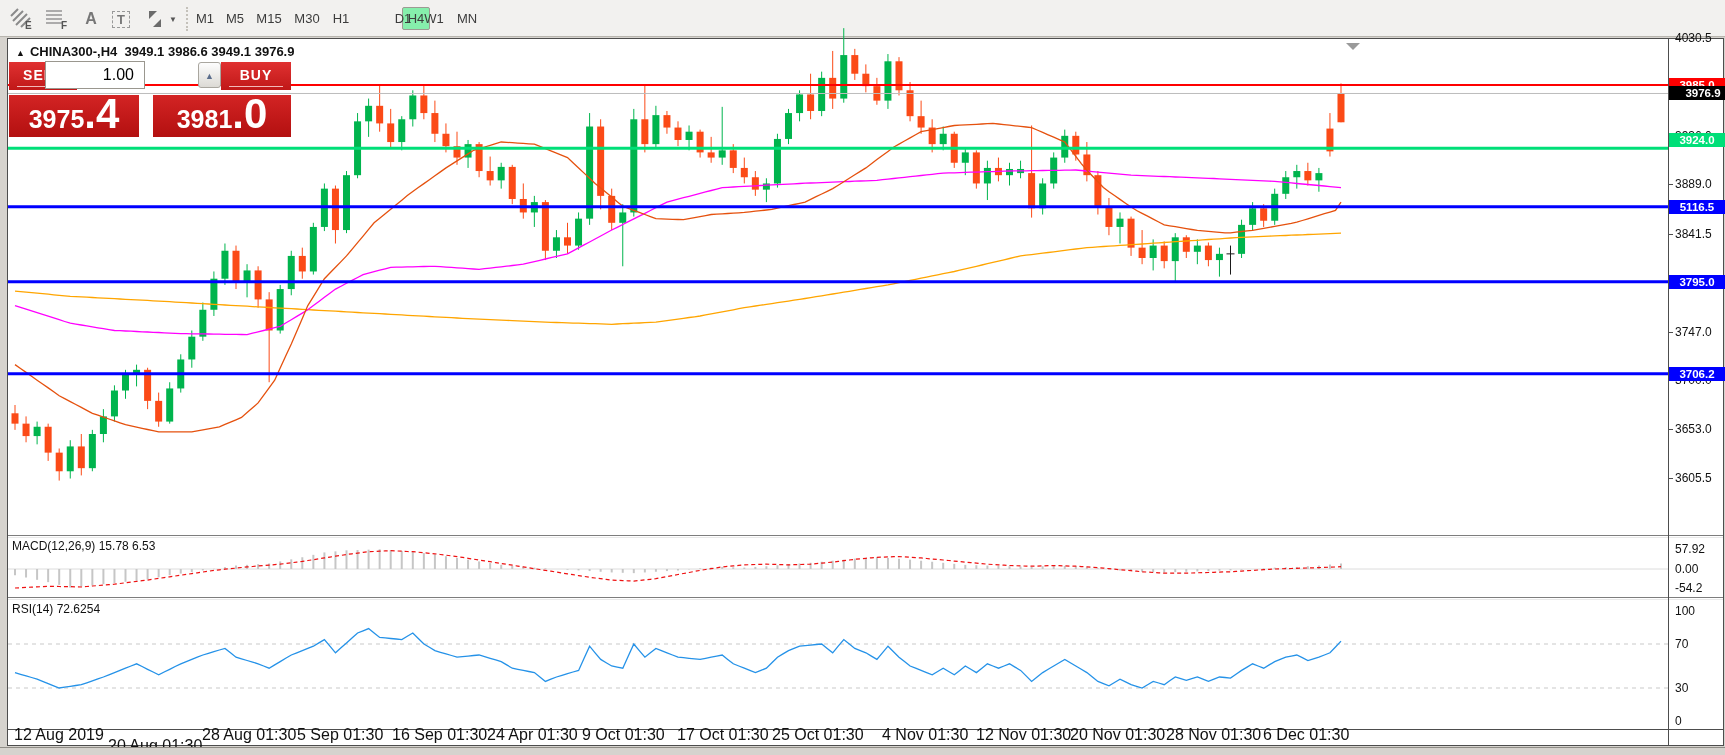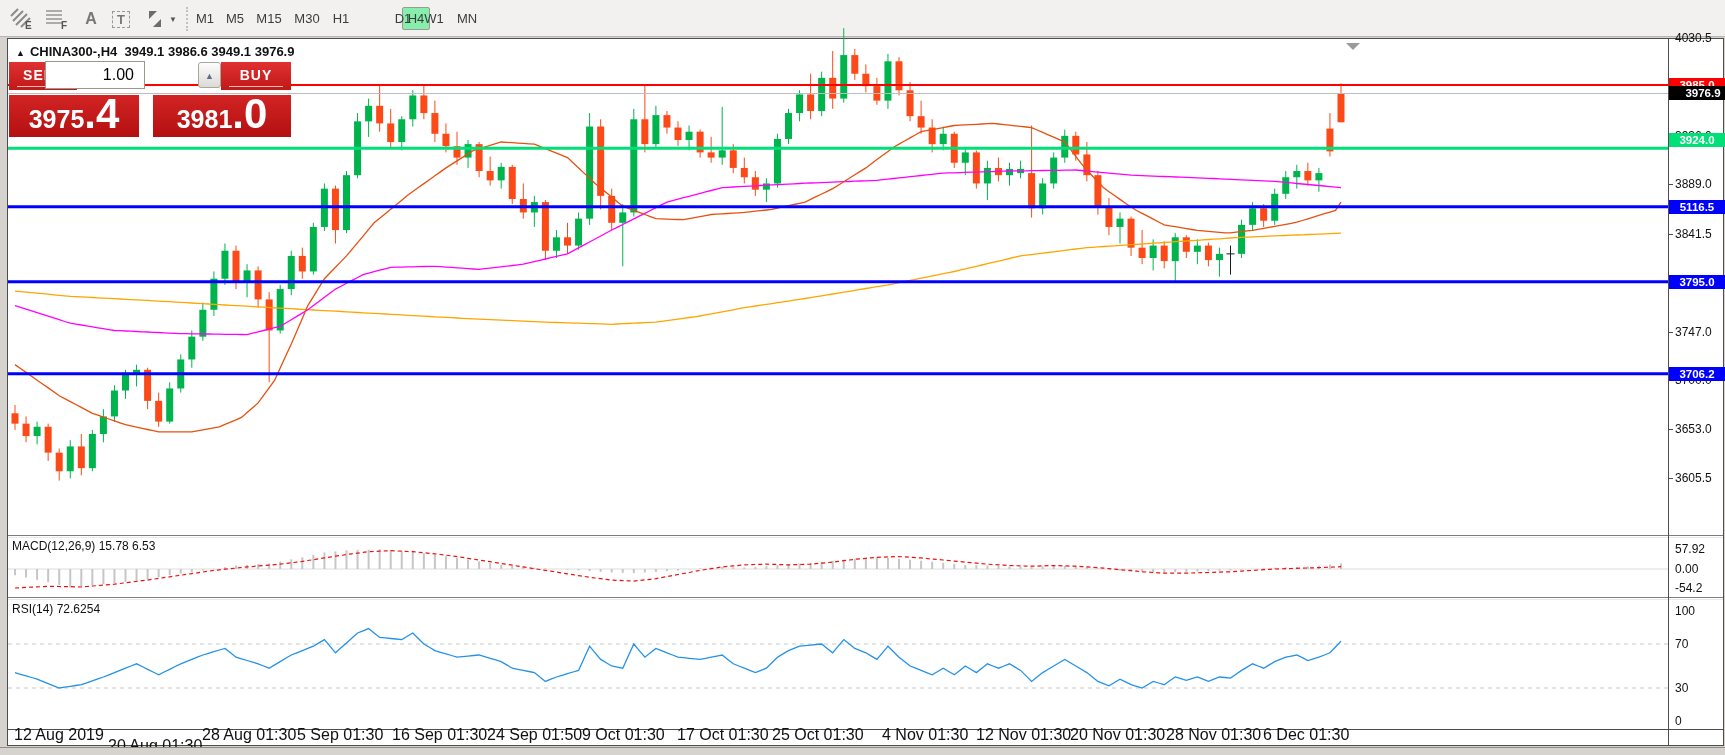--- a/index.html
+++ b/index.html
@@ -584,21 +584,21 @@
         <div class="ytick" style="top: 598px;">70</div>
         <div class="ytick" style="top: 642px;">30</div>
         <div class="ytick" style="top: 675px;">0</div>
       </div>
     <div id="xaxis">
         <div class="xlabel" style="left: 6px;">12 Aug 2019</div>
         <div class="xlabel" style="left: 100px; margin-top: 11px;">20 Aug 01:30</div>
         <div class="xlabel" style="left: 194px;">28 Aug 01:30</div>
         <div class="xlabel" style="left: 289px;">5 Sep 01:30</div>
         <div class="xlabel" style="left: 384px;">16 Sep 01:30</div>
-        <div class="xlabel" style="left: 479px;">24 Sep 01:50</div>
+        <div class="xlabel" style="left: 479px;">24 Apr 01:30</div>
         <div class="xlabel" style="left: 574px;">9 Oct 01:30</div>
         <div class="xlabel" style="left: 669px;">17 Oct 01:30</div>
         <div class="xlabel" style="left: 764px;">25 Oct 01:30</div>
         <div class="xlabel" style="left: 874px;">4 Nov 01:30</div>
         <div class="xlabel" style="left: 968px;">12 Nov 01:30</div>
         <div class="xlabel" style="left: 1062px;">20 Nov 01:30</div>
         <div class="xlabel" style="left: 1158px;">28 Nov 01:30</div>
         <div class="xlabel" style="left: 1255px;">6 Dec 01:30</div>
       </div>
   </div>

